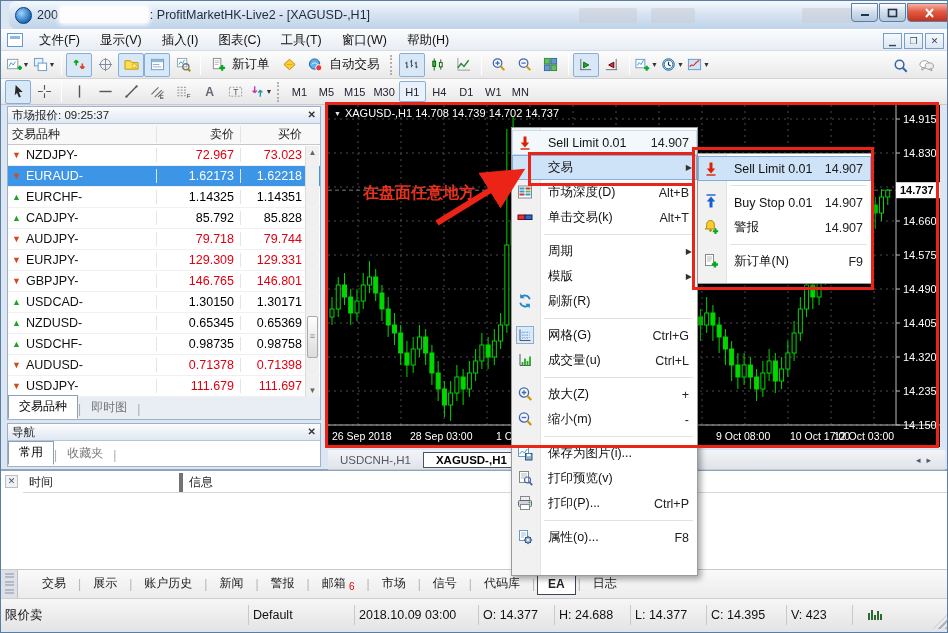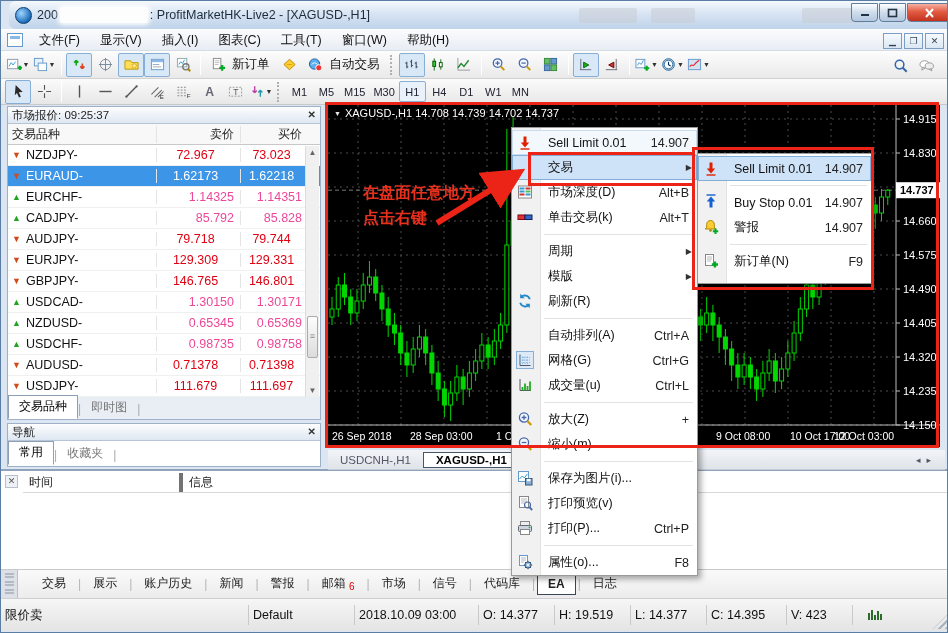--- a/index.html
+++ b/index.html
@@ -47,21 +47,21 @@
   .mw-headrow { display:flex; height:21px; border-bottom:1px solid #c8c8c8; background:#f8f8f8; font-size:12px; color:#222; align-items:center; }
   .mw-row { display:flex; height:21px; align-items:center; font-size:12.5px; border-bottom:1px solid #f0f0f0; }
   .mw-row.selected { background:#3c95e6; }
   .mw-row.selected .sym, .mw-row.selected .px { color:#fff !important; }
   .c-sym { width:148px; padding-left:4px; display:flex; align-items:center; }
   .c-sell { width:84px; text-align:right; padding-right:6px; border-left:1px solid #e4e4e4; }
   .c-buy { width:66px; text-align:right; padding-right:4px; border-left:1px solid #e4e4e4; }
   .dir { width:14px; font-size:9px; }
   .dir.up { color:#1fa51f; } .dir.down { color:#d24a18; }
   .sym { color:#111; }
-  .px.up { color:#ec4899; } .px.down { color:#e00012;text-align:center; }
+  .px.up { color:#000000; } .px.down { color:#e00012; }
   #mw-scroll { position:absolute; right:1px; top:39px; width:14px; height:251px; background:#f0f0f0; border-left:1px solid #dcdcdc; font-size:8px; color:#666; }
   #mw-thumb { position:absolute; left:1px; top:170px; width:11px; height:42px; background:linear-gradient(#fdfdfd,#dcdcdc); border:1px solid #aaa; border-radius:2px; }
   #mw-thumb:before { content:"≡"; display:block; text-align:center; color:#888; font-size:9px; margin-top:14px; }
 
   .tabrow { position:absolute; display:flex; align-items:flex-end; font-size:12px; color:#777; }
   .tabrow .tab { padding:2px 10px 3px; }
   .tabrow .tab.active { background:#fff; border:1px solid #8d9fb5; border-bottom:1px solid #fff; color:#000; }
   .tabrow .tdiv { color:#aaa; padding-bottom:3px; }
   #mw-tabs { left:6px; top:396px; width:314px; height:23px; background:#e9eef5; border:1px solid #9fb1c6; border-top:none; }
   #navigator { left:6px; top:422px; width:314px; height:44px; }
@@ -915,24 +915,20 @@
         <span class="micon"><svg width="16" height="16" viewBox="0 0 16 16">
             <path d="M12.8 6.2A5.2 5.2 0 0 0 4 4.2" stroke="#28c" stroke-width="1.8" fill="none"></path>
             <path d="M3.2 0.8v4.4h4.4z" fill="#28c"></path>
             <path d="M3.2 9.8a5.2 5.2 0 0 0 8.8 2" stroke="#28c" stroke-width="1.8" fill="none"></path>
             <path d="M12.8 15.2v-4.4H8.4z" fill="#28c"></path>
           </svg></span>
         <span>刷新(R)</span>
       </div>
       <div class="msep"></div>
       <div class="mitem">
-        <span>自动排列(A)</span>
-        <span class="mright">Ctrl+A</span>
-      </div>
-      <div class="mitem">
         <span class="micon boxed"><svg width="16" height="16" viewBox="0 0 16 16">
             <path d="M3 13.5h10.5M3 13.5V2.5" stroke="#556"></path>
             <path d="M5.5 4.5v9M8 4.5v9M10.5 4.5v9M3 5.5h10M3 8h10M3 10.5h10" stroke="#8cb8e6" stroke-dasharray="1.5,1.5"></path>
           </svg></span>
         <span>网格(G)</span>
         <span class="mright">Ctrl+G</span>
       </div>
       <div class="mitem">
         <span class="micon"><svg width="16" height="16" viewBox="0 0 16 16">
             <path d="M3 13.5h11M3 13.5V2" stroke="#556"></path>
@@ -1073,39 +1069,38 @@
         <div class="btab">日志</div>
       </div>
   </div>
 
   <div id="statusbar" class="abs">
     <div id="status-inner" style="display:flex;align-items:center;">
         <div class="sseg" style="width: 248px;">限价卖</div>
         <div class="sseg" style="width: 106px;">Default</div>
         <div class="sseg" style="width: 124px;">2018.10.09 03:00</div>
         <div class="sseg" style="width: 76px;">O: 14.377</div>
-        <div class="sseg" style="width: 76px;">H: 19.519</div>
+        <div class="sseg" style="width: 76px;">H: 24.688</div>
         <div class="sseg" style="width: 76px;">L: 14.377</div>
         <div class="sseg" style="width: 80px;">C: 14.395</div>
         <div class="sseg" style="width: 66px;">V: 423</div>
       </div>
     <div style="margin-left:14px;">
       <svg width="16" height="14" viewBox="0 0 16 14">
           <path d="M2 13V6M5 13V3M8 13V8M11 13V4M14 13V7" stroke="#2d6b2d" stroke-width="2"></path>
         </svg>
     </div>
     <div id="resize-grip"></div>
   </div>
 
   <div id="ann-chart-border" class="abs ann"></div>
   <div id="ann-trade-box" class="abs ann"></div>
   <div id="ann-sub-box" class="abs ann"></div>
   <div id="ann-text" class="abs ann">
     <div>在盘面任意地方</div>
-    <div>点击右键</div>
   </div>
   <svg id="ann-arrow" class="abs ann" viewBox="0 0 112 76">
     <defs>
         <marker id="ah" markerWidth="7" markerHeight="7" refX="5" refY="3.5" orient="auto">
           <path d="M0 0L7 3.5L0 7z" fill="#ec2317"></path>
         </marker>
       </defs>
     <line x1="10" y1="62" x2="88" y2="14" stroke="#ec2317" stroke-width="6" marker-end="url(#ah)"></line>
   </svg>
 

